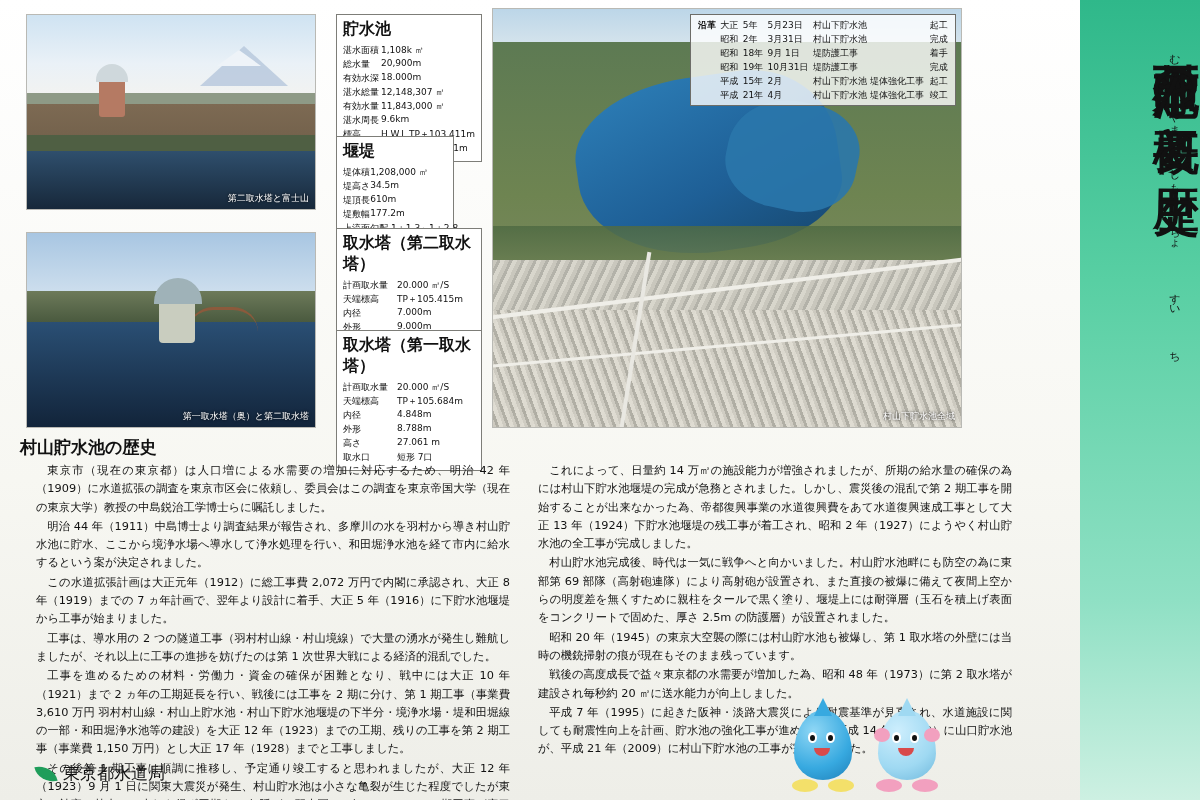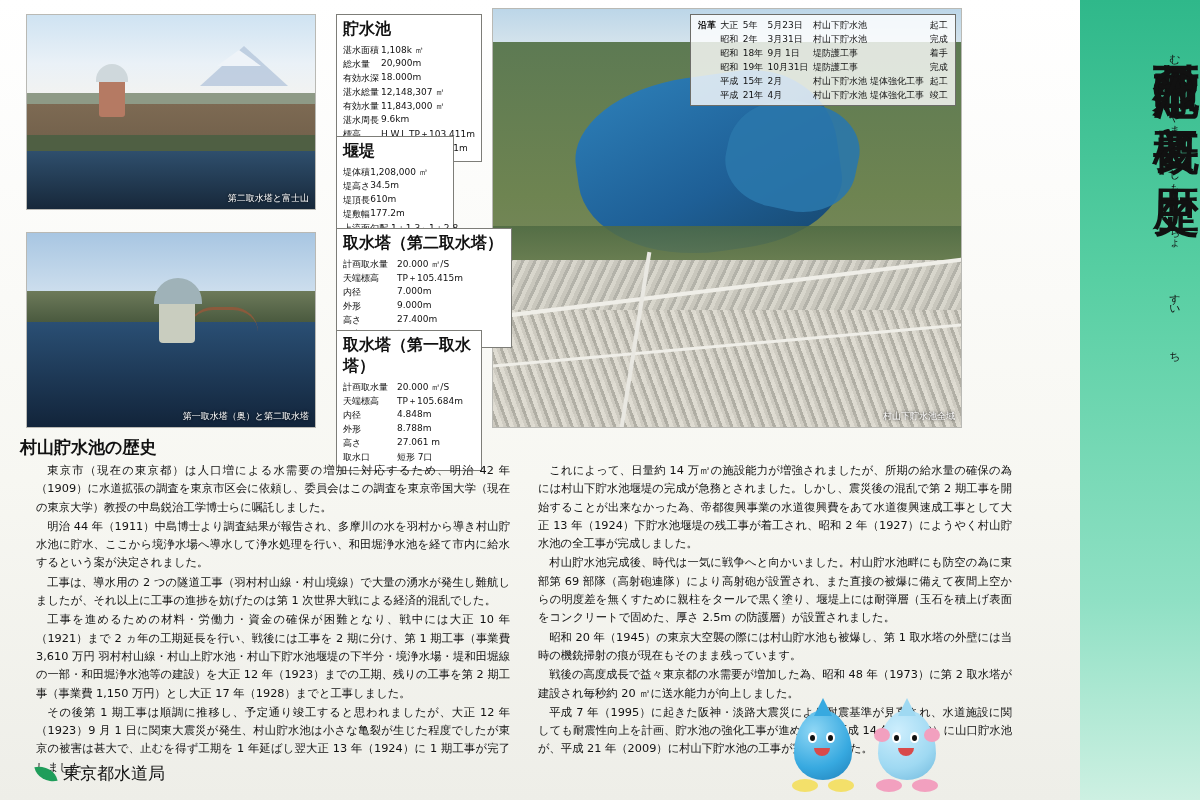--- a/index.html
+++ b/index.html
@@ -121,21 +121,21 @@
   }
   .spec h4{
     margin:0 0 3px 0;font-size:16px;font-weight:bold;
   }
   .spec table{border-collapse:collapse;font-size:9px;width:100%;}
   .spec td{padding:0.5px 0;vertical-align:top;white-space:nowrap;}
   .spec td.k{width:54px;color:#111;}
   .spec td.v{text-align:left;}
   .s1{left:336px;top:14px;width:146px;}
   .s2{left:336px;top:136px;width:118px;}
-  .s3{left:336px;top:228px;width:176px;}
+  .s3{left:336px;top:228px;width:146px;}
   .s4{left:336px;top:330px;width:146px;}
 
   
   .chrono{
     position:absolute;left:690px;top:14px;width:266px;
     border:1px solid #6d6d68;background:rgba(255,255,255,0.80);
     padding:3px 5px;box-sizing:border-box;
   }
   .chrono table{border-collapse:collapse;font-size:9px;width:100%;}
   .chrono td{padding:0.5px 2px;white-space:nowrap;}
@@ -424,20 +424,21 @@
       </tr>
     </tbody>
       </table>
   </div>
 
   <div class="h2">村山貯水池の歴史</div>
 
   <div class="col colL">
     <p>東京市（現在の東京都）は人口増による水需要の増加に対応するため、明治 42 年（1909）に水道拡張の調査を東京市区会に依頼し、委員会はこの調査を東京帝国大学（現在の東京大学）教授の中島鋭治工学博士らに嘱託しました。</p>
     <p>明治 44 年（1911）中島博士より調査結果が報告され、多摩川の水を羽村から導き村山貯水池に貯水、ここから境浄水場へ導水して浄水処理を行い、和田堀浄水池を経て市内に給水するという案が決定されました。</p>
+    <p>この水道拡張計画は大正元年（1912）に総工事費 2,072 万円で内閣に承認され、大正 8 年（1919）までの 7 ヵ年計画で、翌年より設計に着手、大正 5 年（1916）に下貯水池堰堤から工事が始まりました。</p>
     <p>工事は、導水用の 2 つの隧道工事（羽村村山線・村山境線）で大量の湧水が発生し難航しましたが、それ以上に工事の進捗を妨げたのは第 1 次世界大戦による経済的混乱でした。</p>
     <p>工事を進めるための材料・労働力・資金の確保が困難となり、戦中には大正 10 年（1921）まで 2 ヵ年の工期延長を行い、戦後には工事を 2 期に分け、第 1 期工事（事業費 3,610 万円 羽村村山線・村山上貯水池・村山下貯水池堰堤の下半分・境浄水場・堤和田堀線の一部・和田堀浄水池等の建設）を大正 12 年（1923）までの工期、残りの工事を第 2 期工事（事業費 1,150 万円）とし大正 17 年（1928）までと工事しました。</p>
     <p>その後第 1 期工事は順調に推移し、予定通り竣工すると思われましたが、大正 12 年（1923）9 月 1 日に関東大震災が発生、村山貯水池は小さな亀裂が生じた程度でしたが東京の被害は甚大で、止むを得ず工期を 1 年延ばし翌大正 13 年（1924）に 1 期工事が完了しました。</p>
   </div>
 
   <div class="col colR">
     <p>これによって、日量約 14 万㎥の施設能力が増強されましたが、所期の給水量の確保の為には村山下貯水池堰堤の完成が急務とされました。しかし、震災後の混乱で第 2 期工事を開始することが出来なかった為、帝都復興事業の水道復興費をあて水道復興速成工事として大正 13 年（1924）下貯水池堰堤の残工事が着工され、昭和 2 年（1927）にようやく村山貯水池の全工事が完成しました。</p>
     <p>村山貯水池完成後、時代は一気に戦争へと向かいました。村山貯水池畔にも防空の為に東部第 69 部隊（高射砲連隊）により高射砲が設置され、また直接の被爆に備えて夜間上空からの明度差を無くすために親柱をタールで黒く塗り、堰堤上には耐弾層（玉石を積上げ表面をコンクリートで固めた、厚さ 2.5m の防護層）が設置されました。</p>
     <p>昭和 20 年（1945）の東京大空襲の際には村山貯水池も被爆し、第 1 取水塔の外壁には当時の機銃掃射の痕が現在もそのまま残っています。</p>
     <p>戦後の高度成長で益々東京都の水需要が増加した為、昭和 48 年（1973）に第 2 取水塔が建設され毎秒約 20 ㎥に送水能力が向上しました。</p>

